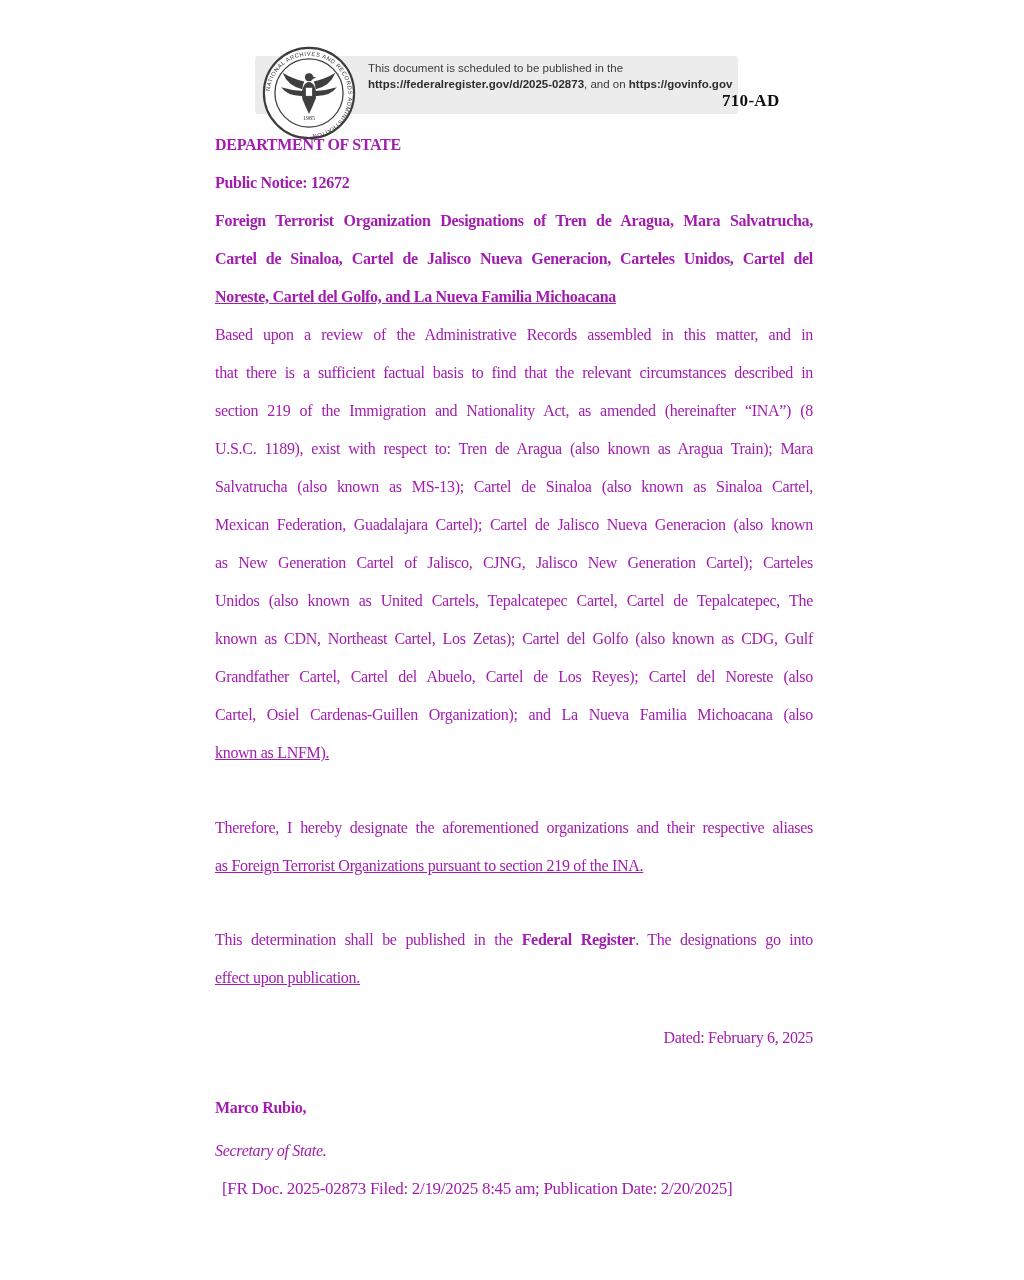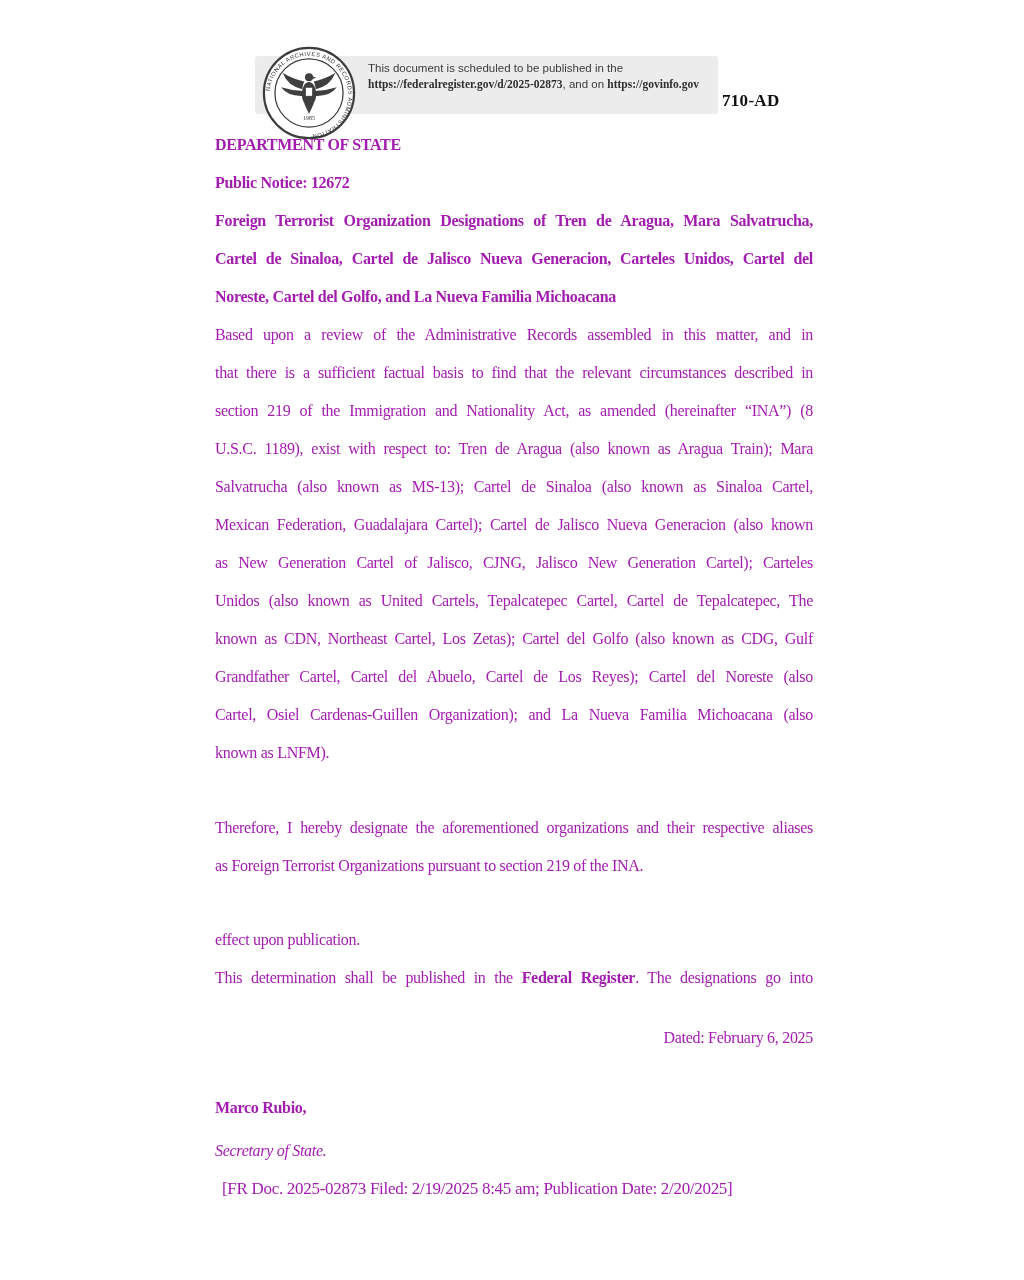--- a/index.html
+++ b/index.html
@@ -9,46 +9,46 @@
     position: relative;
     font-family: "Liberation Serif", "DejaVu Serif", serif;
     overflow: hidden;
   }
   .page { position: absolute; inset: 0; background: #ffffff; }
 
   
   .banner {
     position: absolute; left: 255px; top: 56px;
     width: 463px; height: 58px;
-    background: #ececec; border-radius: 3px;
+    background: #ececec; border-radius: 3px; padding-left: 20px;
   }
   .banner-text {
     position: absolute; left: 113px; top: 5px;
     font-family: "Liberation Sans", "DejaVu Sans", sans-serif;
     font-size: 11.5px; line-height: 15.6px;
     color: #3b3b3b; white-space: nowrap;
   }
-  .banner-text b { font-weight: 700; color: #2e2e2e; font-family: Liberation Serif, serif; }
+  .banner-text b { font-weight: 700; color: #2e2e2e; }
 
   .seal { position: absolute; left: 261px; top: 45px; width: 96px; height: 96px; }
 
   .doc-code {
     position: absolute; left: 722px; top: 91px;
     font-size: 17px; font-weight: 700; color: #101010;
     letter-spacing: 0.3px;
   }
 
   
   .doc {
     position: absolute; left: 215px; top: 126px; width: 598px;
     font-size: 16px; line-height: 38px;
     color: #a21caf; letter-spacing: -0.3px;
   }
   .just .line { text-align: justify; text-align-last: justify; }
-  .just .line.last { text-align-last: left; }
+  .just .line.last { text-align-last: left; text-decoration: underline; }
   .bold { font-weight: 700; }
   .para-2 { margin-top: 37px; }
   .para-3 { margin-top: 36px; }
   .dated { margin-top: 22px; text-align: right; }
   .sig-name { margin-top: 32px; font-weight: 700; }
   .sig-title { margin-top: 5px; font-style: italic; }
   .fr-line { padding-left: 7px; font-size: 17px; }
 </style>
 </head>
 <body>
@@ -108,22 +108,22 @@
         <div class="line">known as CDN, Northeast Cartel, Los Zetas); Cartel del Golfo (also known as CDG, Gulf</div>
         <div class="line">Grandfather Cartel, Cartel del Abuelo, Cartel de Los Reyes); Cartel del Noreste (also</div>
         <div class="line">Cartel, Osiel Cardenas-Guillen Organization); and La Nueva Familia Michoacana (also</div>
         <div class="line last">known as LNFM).</div>
       </div>
     <div class="just para-2">
         <div class="line">Therefore, I hereby designate the aforementioned organizations and their respective aliases</div>
         <div class="line last">as Foreign Terrorist Organizations pursuant to section 219 of the INA.</div>
       </div>
     <div class="just para-3">
+        <div class="line">This determination shall be published in the <b>Federal Register</b>.  The designations go into</div>
         <div class="line last">effect upon publication.</div>
-        <div class="line">This determination shall be published in the <b>Federal Register</b>.  The designations go into</div>
       </div>
     <div class="dated">Dated: February 6, 2025</div>
     <div class="sig-name">Marco Rubio,</div>
     <div class="sig-title">Secretary of State.</div>
     <div class="fr-line">[FR Doc. 2025-02873 Filed: 2/19/2025 8:45 am; Publication Date:  2/20/2025]</div>
   </div>
 
 </div>
 
 </body></html>

